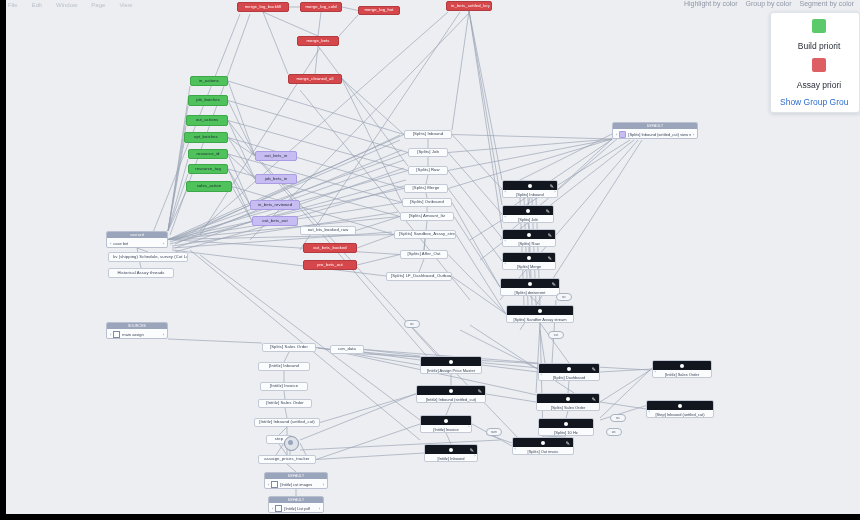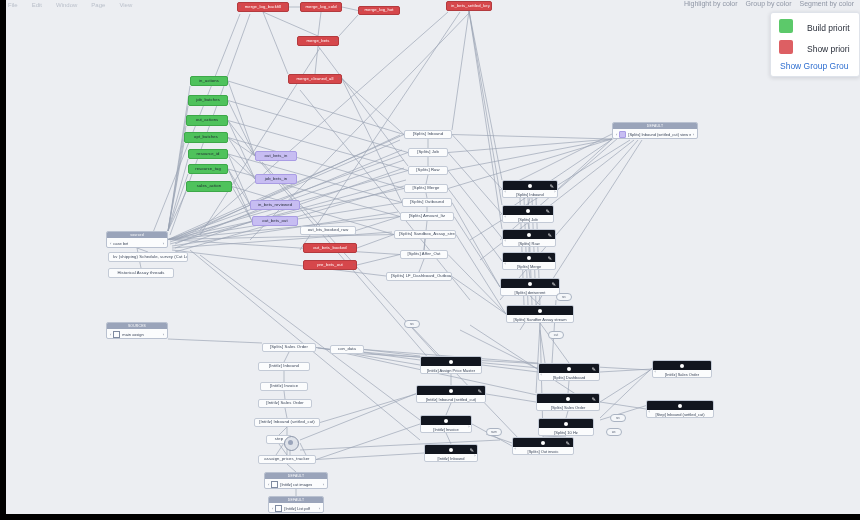--- a/index.html
+++ b/index.html
@@ -68,21 +68,21 @@
   .junction{position:absolute;z-index:6;border-radius:50%;background:#dfe3ea;border:1.2px solid #8a94a8;}
   .jdot{position:absolute;z-index:7;border-radius:50%;background:#9aa4ba;}
 
   
   .pill{position:absolute;z-index:6;background:#f4f6f9;border:1px solid #aab3c2;border-radius:6px;
         font-size:3.2px;color:#5d6779;display:flex;align-items:center;justify-content:center;}
 
   
   .legend{position:absolute;right:0;top:12px;width:80px;background:#fff;border:1px solid #dfe3ea;
           border-radius:3px;box-shadow:0 1px 4px rgba(20,30,50,.14);z-index:50;padding:6px 0 5px 8px;}
-  .legend .row{display:flex;align-items:flex-end;gap:14px;margin-bottom:7px;}
+  .legend .row{display:flex;align-items:center;gap:8px;margin-bottom:7px;flex-direction:column;}
   .legend .chip{width:14px;height:14px;border-radius:2px;flex:none;}
   .legend .rtxt{font-size:8.5px;color:#2a2f3a;white-space:nowrap;}
   .legend .link{font-size:8.5px;color:#2f6fd0;white-space:nowrap;padding-left:1px;}
 </style>
 </head>
 <body>
 
 <div id="canvas">
 
   <div class="gutter-left"></div>
@@ -613,18 +613,18 @@
       <div class="jdot" style="left: 288px; top: 440px; width: 5px; height: 5px;"></div>
     </div>
 
   <div class="legend">
     <div class="row">
       <div class="chip" style="background: rgb(92, 201, 106);"></div>
       <div class="rtxt">Build priorit</div>
     </div>
     <div class="row">
       <div class="chip" style="background: rgb(221, 95, 99);"></div>
-      <div class="rtxt">Show priori</div>
+      <div class="rtxt">Assay priori</div>
     </div>
     <div class="link">Show Group Grou</div>
   </div>
 
 </div>
 
 </body></html>

